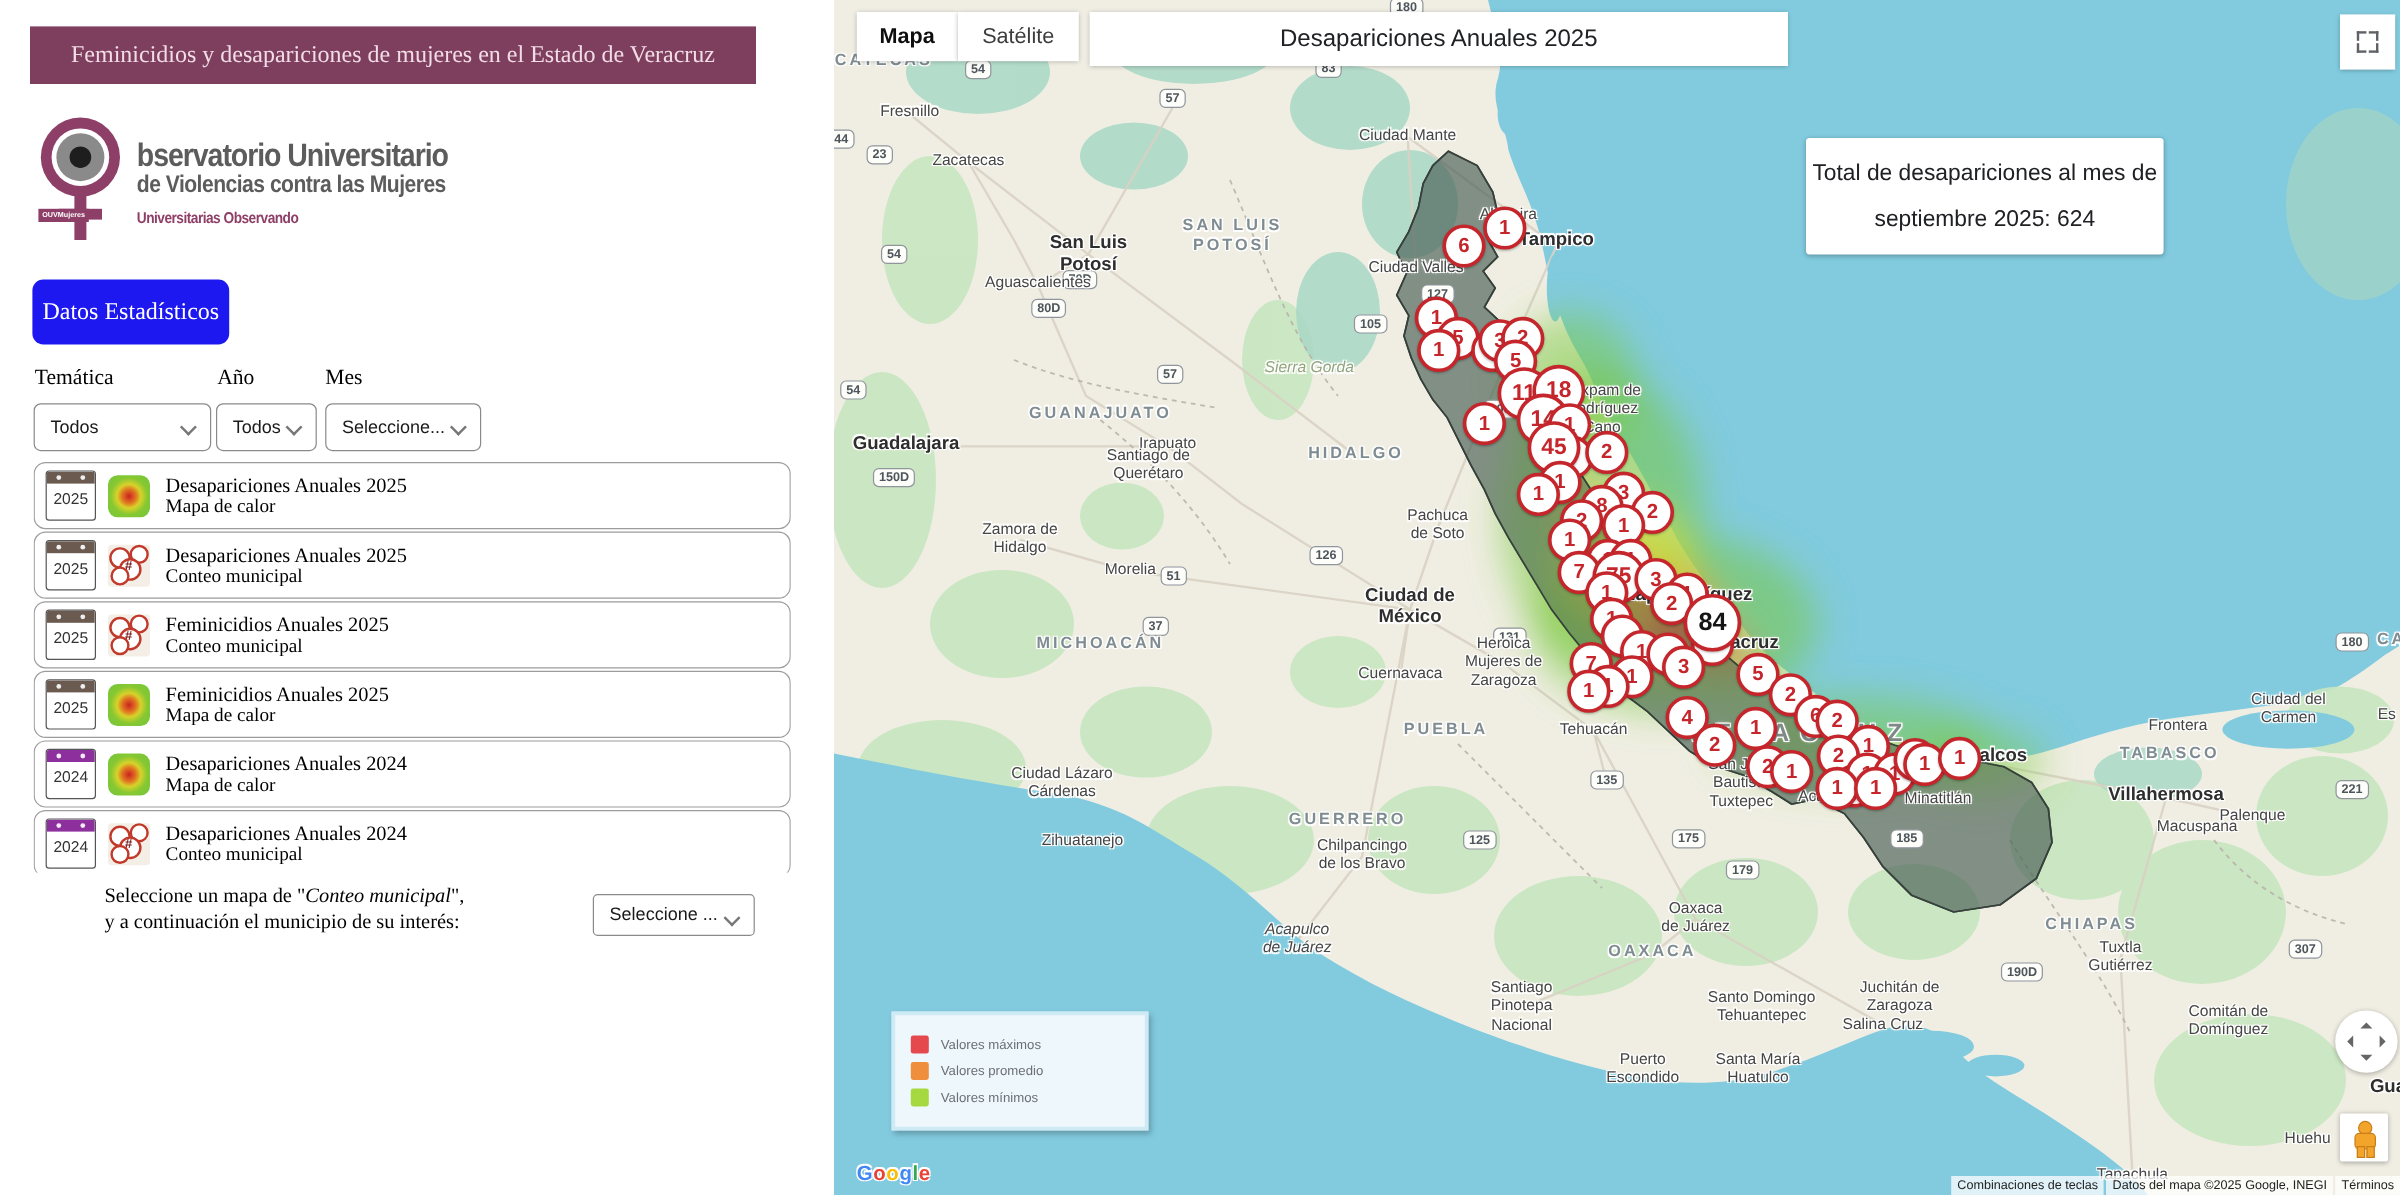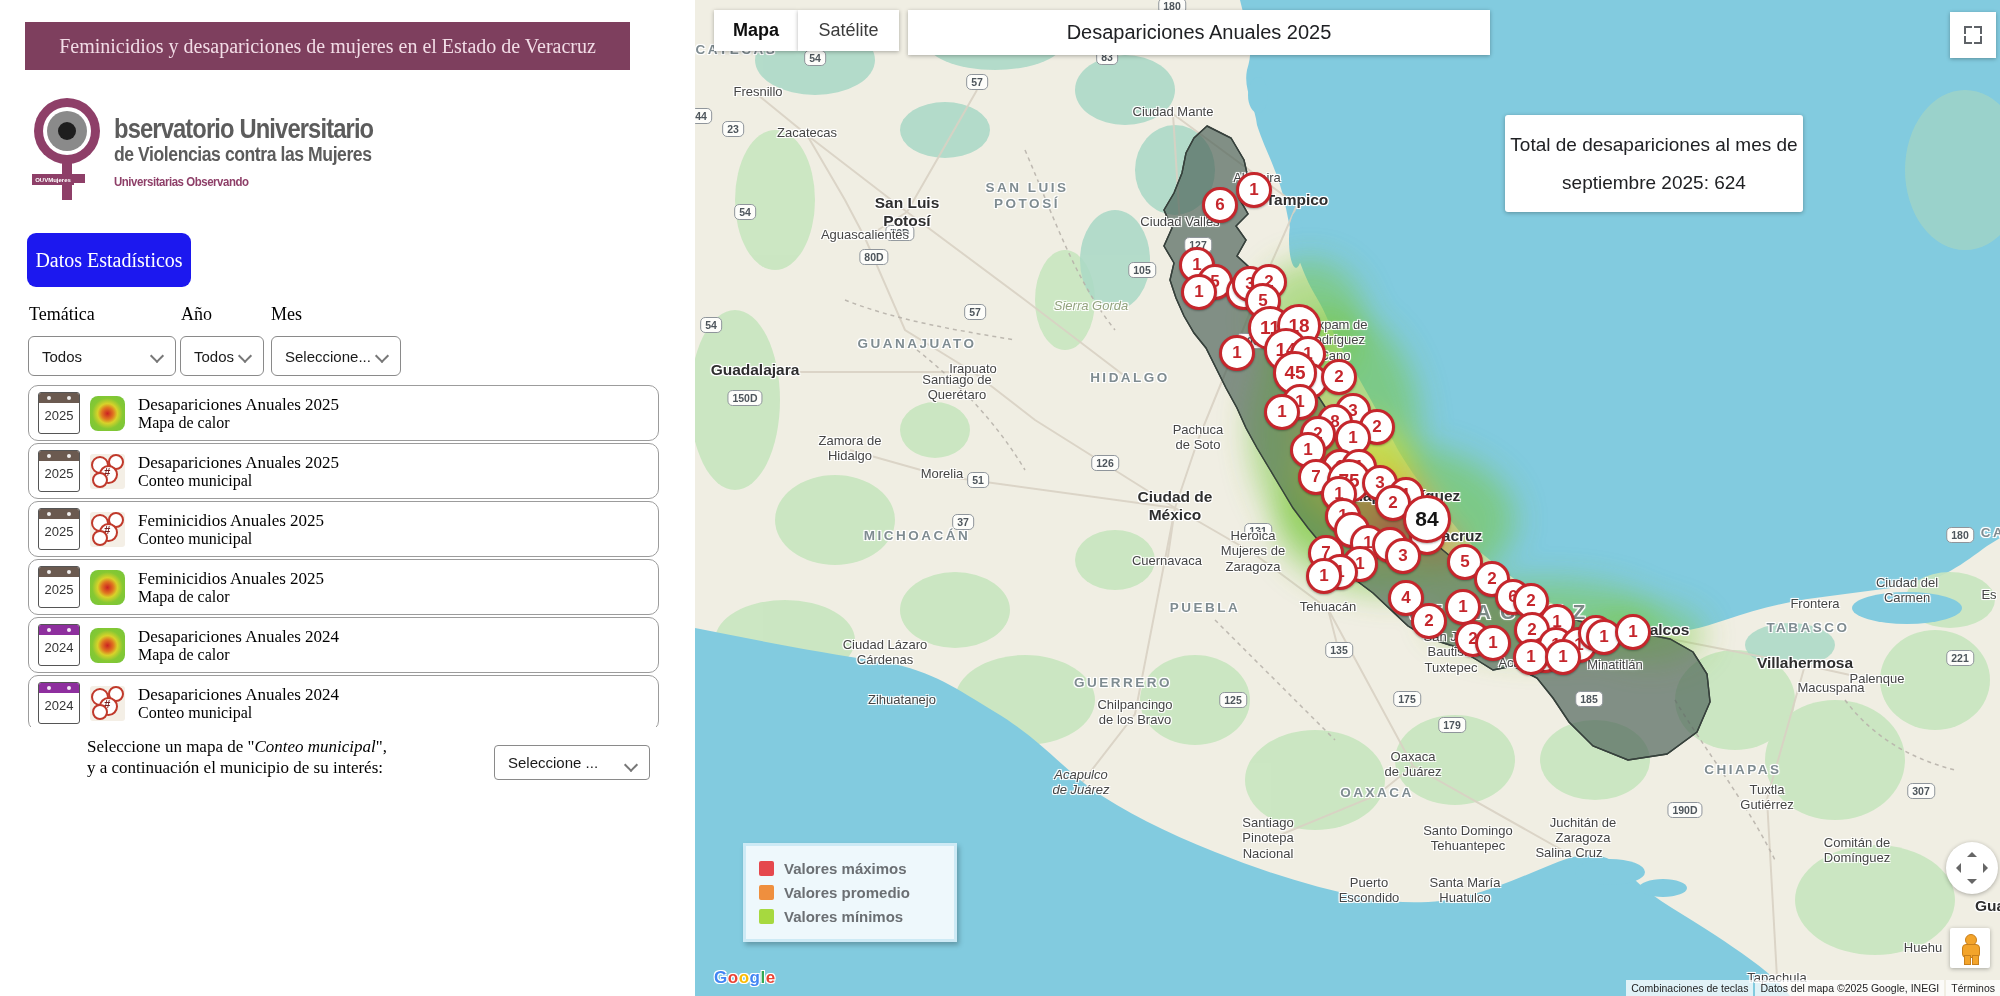--- a/index.html
+++ b/index.html
@@ -50,21 +50,21 @@
   .icon-count i:nth-child(3){left:9px;top:11px;width:15px;height:15px;}
   .icon-count i:nth-child(4){left:2px;bottom:1px;width:12px;height:12px;}
   .icon-count i:nth-child(3)::after{content:"#";position:absolute;left:3px;top:-1px;font-size:11px;
     font-weight:bold;color:#7a2020;}
   .card-text{margin-left:13px;font-family:"Liberation Serif",serif;color:#000;}
   .card-title{font-size:17px;line-height:18px;}
   .card-sub{font-size:16px;line-height:17px;}
   
   #municipio-text{position:absolute;left:87px;top:736px;font-family:"Liberation Serif",serif;
     font-size:17px;line-height:21px;color:#000;}
-  #sel-municipio{left:494px;top:745px;width:156px;height:35px;border-radius:4px;}
+  #sel-municipio{left:494px;top:745px;width:135px;height:35px;border-radius:4px;}
   
   #map{position:absolute;left:695px;top:0;width:1305px;height:996px;overflow:hidden;background:#82cbdf;}
   #base-svg{position:absolute;left:0;top:0;z-index:0;}
   #labels-layer,#roads-layer{position:absolute;left:0;top:0;width:1305px;height:996px;z-index:2;pointer-events:none;}
   #markers-layer{position:absolute;left:0;top:0;width:1305px;height:996px;z-index:4;}
   .lbl{position:absolute;transform:translate(-50%,-50%);text-align:center;white-space:pre-line;line-height:1.18;
     text-shadow:-1px -1px 0 #fff,1px -1px 0 #fff,-1px 1px 0 #fff,1px 1px 0 #fff,0 0 3px #fff;}
   .lbl-city{font-size:13px;color:#454545;}
   .lbl-city-lg{font-size:15.5px;color:#2e2e2e;font-weight:bold;}
   .lbl-state{font-size:13.5px;color:#7f8c91;letter-spacing:2.5px;font-weight:600;}
@@ -87,21 +87,21 @@
     display:flex;align-items:center;justify-content:center;}
   #fullscreen-btn{left:1255px;top:12px;width:46px;height:46px;cursor:pointer;display:flex;
     align-items:center;justify-content:center;}
   #total-box{left:810px;top:115px;width:298px;height:97px;border-radius:3px;font-size:19px;color:#202124;
     display:flex;flex-direction:column;align-items:center;justify-content:center;gap:16px;text-align:center;}
   #legend{position:absolute;left:48px;top:843px;width:214px;height:99px;background:#eef8fc;
     border:3px solid #cdeaf5;box-shadow:2px 3px 5px rgba(0,0,0,.25);z-index:10;box-sizing:border-box;
     display:flex;flex-direction:column;justify-content:center;gap:7px;padding-left:13px;}
   .legend-row{display:flex;align-items:center;gap:10px;}
   .legend-swatch{width:15px;height:15px;border-radius:2px;flex:none;}
-  .legend-label{font-size:15px;font-weight:bold;color:#6b6f73;}
+  .legend-label{font-size:11px;font-weight:normal;color:#6b6f73;}
   #google-logo{position:absolute;left:19px;top:968px;z-index:10;font-size:17px;font-weight:bold;
     letter-spacing:.5px;text-shadow:-1px -1px 0 #fff,1px -1px 0 #fff,-1px 1px 0 #fff,1px 1px 0 #fff;}
   #attribution{position:absolute;right:0;bottom:0;z-index:10;display:flex;gap:2px;font-size:10.5px;color:#222;}
   #attribution span{background:rgba(255,255,255,.75);padding:2px 5px;cursor:pointer;}
   #pan-btn{left:1251px;top:842px;width:52px;height:52px;border-radius:50%;cursor:pointer;}
   .pan-arr{position:absolute;width:0;height:0;border:5px solid transparent;}
   .pan-up{left:21px;top:10px;border-bottom-color:#666;border-top-width:0;}
   .pan-down{left:21px;bottom:10px;border-top-color:#666;border-bottom-width:0;}
   .pan-left{left:10px;top:21px;border-right-color:#666;border-left-width:0;}
   .pan-right{right:10px;top:21px;border-left-color:#666;border-right-width:0;}

